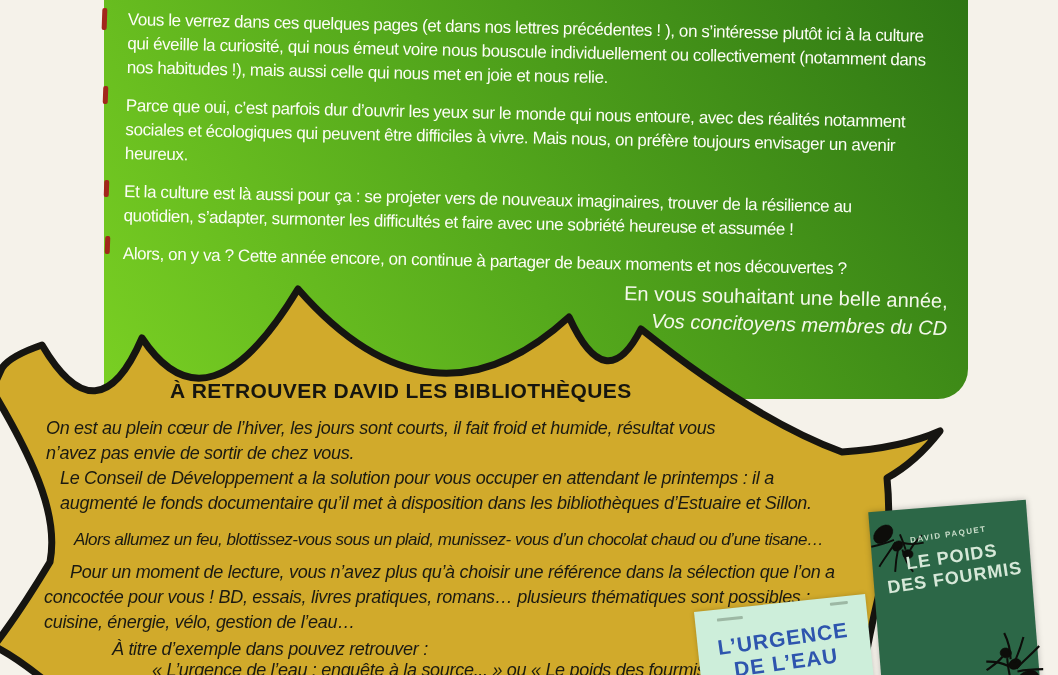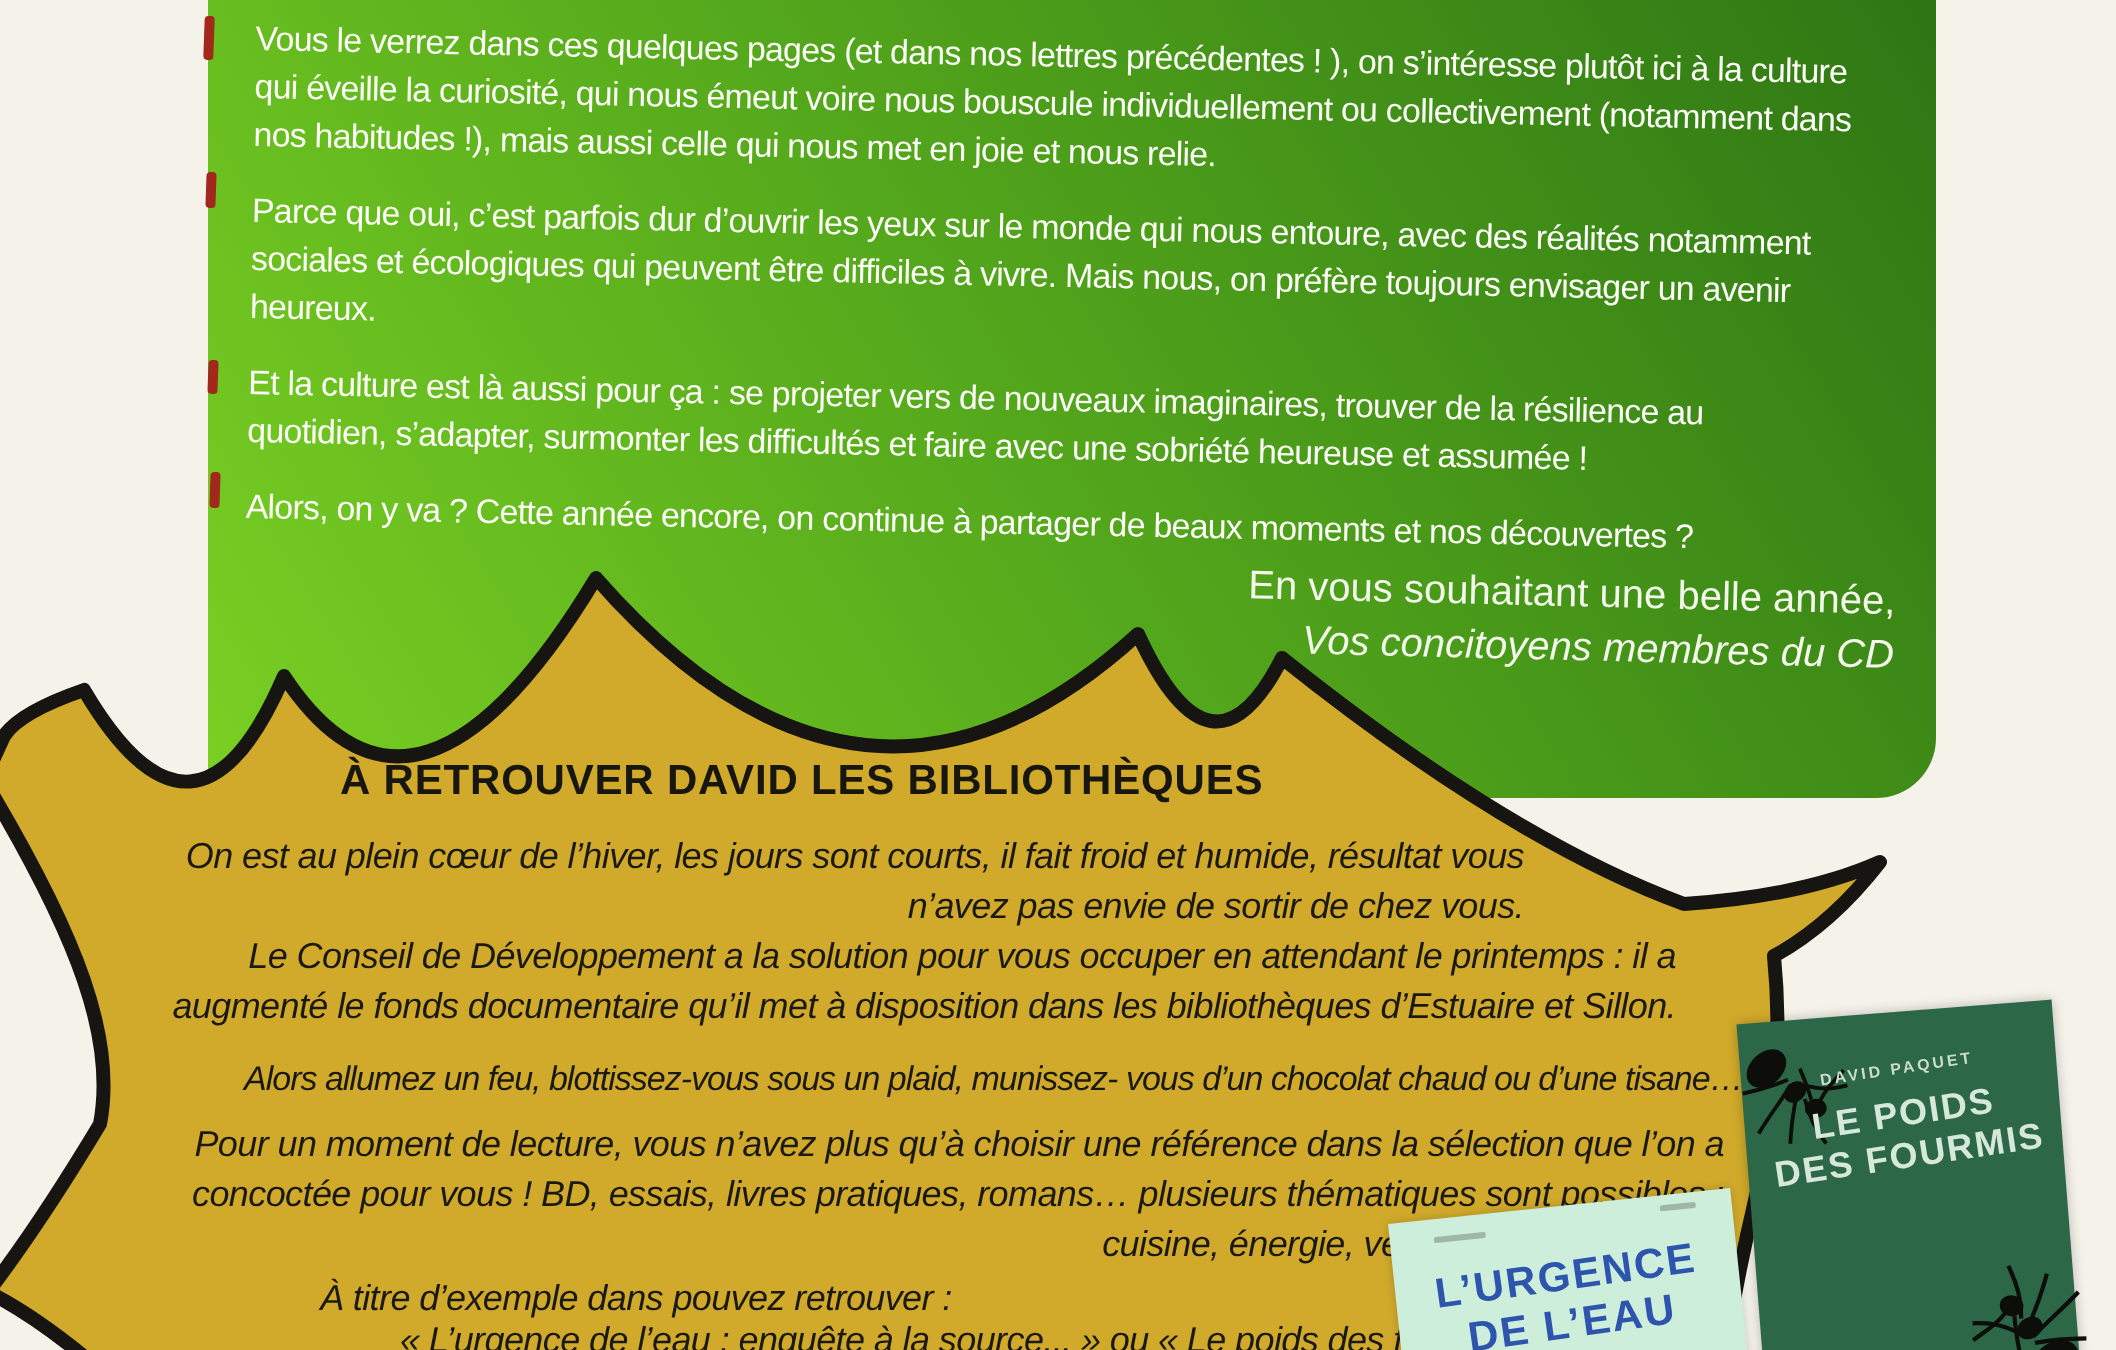--- a/index.html
+++ b/index.html
@@ -28,23 +28,23 @@
   }
   .signature .sig-italic{font-style:italic;}
   
   .bubble-svg{position:absolute;left:0;top:0;}
   .bubble-title{
     position:absolute;left:170px;top:379px;
     font-size:21px;font-weight:bold;color:#17160f;letter-spacing:0.4px;
   }
   .bubble-p{
     position:absolute;font-style:italic;color:#1b1a12;
-    font-size:18px;line-height:25px;letter-spacing:-0.3px;text-align:right;
+    font-size:18px;line-height:25px;letter-spacing:-0.3px;
   }
-  .nowrap{white-space:nowrap;margin-left:48px;}
+  .nowrap{white-space:nowrap;}
   
   .book1{
     position:absolute;left:868px;top:506px;width:158px;height:200px;
     background:#2c6747;transform:rotate(-4.5deg);transform-origin:50% 0;
     box-shadow:0 0 6px rgba(0,0,0,.25);
   }
   .book1-inner{position:absolute;left:0;top:0;width:100%;text-align:center;transform:rotate(-4deg);}
   .book1-author{margin-top:24px;font-size:8px;letter-spacing:1.5px;color:#c9ddca;font-weight:bold;}
   .book1-title{margin-top:8px;font-size:18px;line-height:21px;font-weight:bold;letter-spacing:1px;color:#d6e8d8;}
   .ant{position:absolute;}

